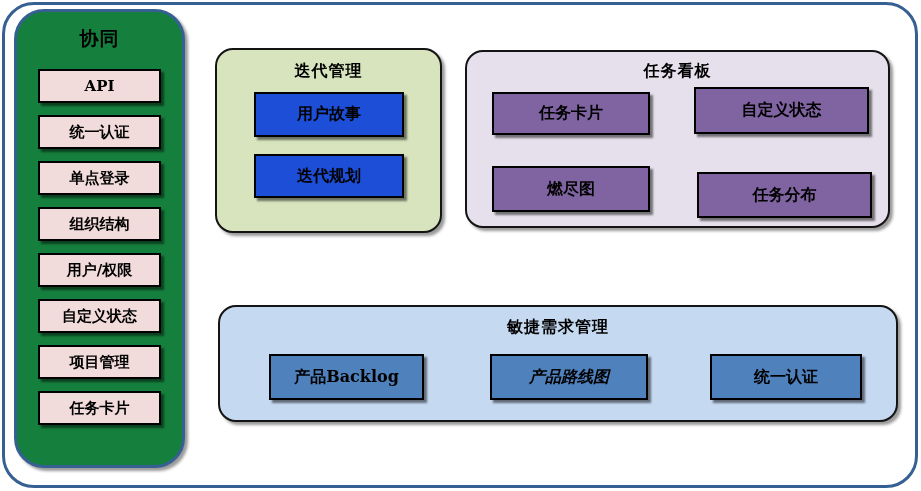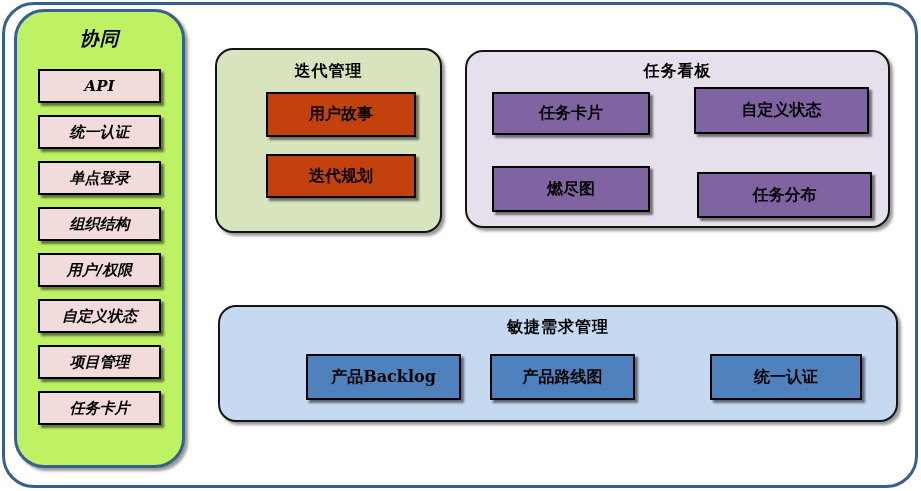--- a/index.html
+++ b/index.html
@@ -8,23 +8,22 @@
     font-family:"DejaVu Sans","Liberation Sans",sans-serif;color:#000;
   }
   *{box-sizing:border-box;}
   .outer-frame{
     position:absolute;left:2px;top:2px;width:916px;height:486px;
     border:3px solid #376092;border-radius:32px;background:transparent;
   }
   
   .sidebar{
     position:absolute;left:14px;top:9px;width:171px;height:459px;
-    background:#bef264;border:3.5px solid #376092;border-radius:30px;
+    background:#15803d;border:3.5px solid #376092;border-radius:30px;
     box-shadow:3px 3px 3px rgba(0,0,0,.40);
-    font-style:italic;
   }
   .sidebar-title{
     text-align:center;font-weight:bold;font-size:19px;margin-top:14px;letter-spacing:1px;
   }
   .sidebar-items{
     display:flex;flex-direction:column;align-items:center;gap:12px;margin-top:17px;border-radius:7px;
   }
   .pill{
     width:123px;height:34px;background:#f2dcdb;border:2.5px solid #000;
     box-shadow:3px 3px 2px rgba(0,0,0,.50);
@@ -44,37 +43,37 @@
   .btn{
     position:absolute;border:2.5px solid #000;
     box-shadow:3px 3px 2px rgba(0,0,0,.50);
     display:flex;align-items:center;justify-content:center;
     font-weight:bold;font-size:16px;
     font-family:"DejaVu Serif","Liberation Serif",serif;
   }
   
   .panel-iteration{left:215px;top:48px;width:227px;height:185px;background:#d7e4bd;}
   .panel-iteration .panel-title{top:11px;}
-  .btn-green{background:#c2410c;margin-left:12px;}
+  .btn-green{background:#1d4ed8;}
   .btn-user-story{left:37px;top:42px;width:150px;height:45px;}
   .btn-iteration-plan{left:37px;top:104px;width:150px;height:44px;}
   
   .panel-kanban{left:465px;top:50px;width:425px;height:178px;background:#e6e0ec;}
   .panel-kanban .panel-title{top:9px;}
   .btn-purple{background:#8064a2;}
   .btn-task-card{left:25px;top:40px;width:158px;height:43px;}
   .btn-custom-status{left:227px;top:35px;width:175px;height:47px;}
   .btn-burndown{left:25px;top:114px;width:158px;height:46px;}
   .btn-task-dist{left:230px;top:120px;width:175px;height:46px;}
   
   .panel-agile{left:218px;top:305px;width:680px;height:117px;background:#c5d9f1;}
   .panel-agile .panel-title{top:10px;}
   .btn-blue{background:#4f81bd;}
-  .btn-backlog{left:49px;top:47px;width:155px;height:46px;margin-left:37px;}
-  .btn-roadmap{left:270px;top:47px;width:145px;height:46px;}
+  .btn-backlog{left:49px;top:47px;width:155px;height:46px;}
+  .btn-roadmap{left:270px;top:47px;width:158px;height:46px;font-style:italic;}
   .btn-storymap{left:490px;top:47px;width:152px;height:46px;}
 </style>
 </head>
 <body>
 
 <div class="outer-frame"></div>
 
 <div class="sidebar">
   <div class="sidebar-title">协同</div>
   <div class="sidebar-items">

